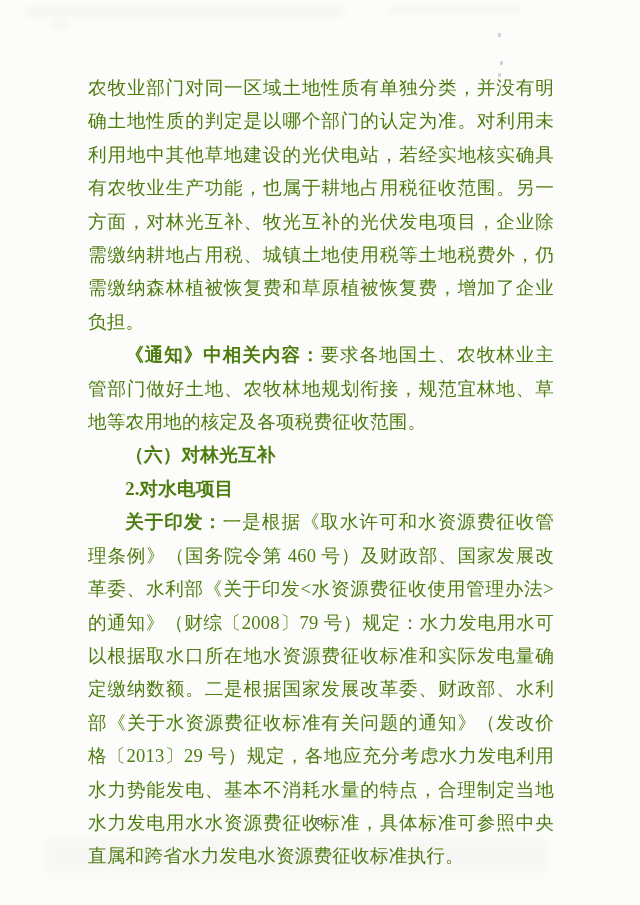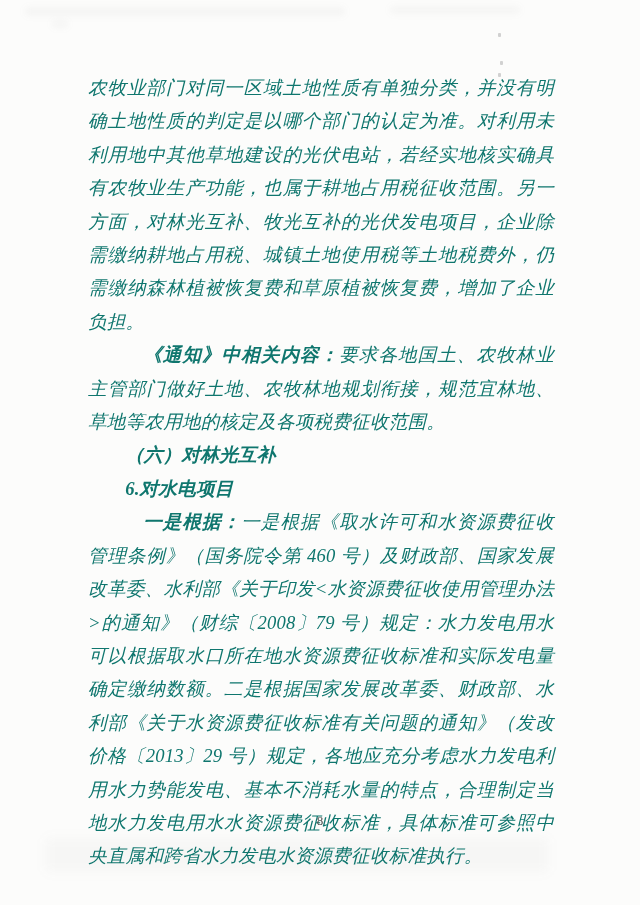--- a/index.html
+++ b/index.html
@@ -37,32 +37,31 @@
   }
   .speck.s1 { left: 498px; top: 33px; }
   .speck.s2 { left: 500px; top: 61px; }
   .speck.s3 { left: 498px; top: 73px; }
 
   .content {
     position: absolute;
     left: 88px;
     top: 71px;
     width: 466px;
-    color: #0f766e;
+    color: #4d7c0f;
     font-size: 18.6px;
     line-height: 33.4px;
     text-align: justify;
     text-justify: inter-character;
     letter-spacing: 0.2px;
-    font-style: italic;
   }
   .para { margin: 0; padding: 0; }
   .para.indent { text-indent: 2em; }
   .para.heading { font-weight: bold; }
-  .lead { font-weight: bold; margin-left: 18px; }
+  .lead { font-weight: bold; }
 
   .page-number {
     position: absolute;
     top: 813px;
     left: 0;
     width: 100%;
     text-align: center;
     font-size: 13px;
     color: #4a4a4a;
     font-family: "Liberation Serif", "DejaVu Serif", serif;
@@ -86,23 +85,23 @@
     <p class="para">
       <span>农牧业部门对同一区域土地性质有单独分类，并没有明确土地性质的判定是以哪个部门的认定为准。对利用未利用地中其他草地建设的光伏电站，若经实地核实确具有农牧业生产功能，也属于耕地占用税征收范围。另一方面，对林光互补、牧光互补的光伏发电项目，企业除需缴纳耕地占用税、城镇土地使用税等土地税费外，仍需缴纳森林植被恢复费和草原植被恢复费，增加了企业负担。</span>
     </p>
 
     <p class="para indent">
       <span class="lead">《通知》中相关内容：</span><span>要求各地国土、农牧林业主管部门做好土地、农牧林地规划衔接，规范宜林地、草地等农用地的核定及各项税费征收范围。</span>
     </p>
 
     <p class="para indent heading">（六）对林光互补</p>
 
-    <p class="para indent heading">6.对水电项目</p>
+    <p class="para indent heading">2.对水电项目</p>
 
     <p class="para indent">
-      <span class="lead">一是根据：</span><span>一是根据《取水许可和水资源费征收管理条例》（国务院令第 460 号）及财政部、国家发展改革委、水利部《关于印发&lt;水资源费征收使用管理办法&gt;的通知》（财综〔2008〕79 号）规定：水力发电用水可以根据取水口所在地水资源费征收标准和实际发电量确定缴纳数额。二是根据国家发展改革委、财政部、水利部《关于水资源费征收标准有关问题的通知》（发改价格〔2013〕29 号）规定，各地应充分考虑水力发电利用水力势能发电、基本不消耗水量的特点，合理制定当地水力发电用水水资源费征收标准，具体标准可参照中央直属和跨省水力发电水资源费征收标准执行。</span>
+      <span class="lead">关于印发：</span><span>一是根据《取水许可和水资源费征收管理条例》（国务院令第 460 号）及财政部、国家发展改革委、水利部《关于印发&lt;水资源费征收使用管理办法&gt;的通知》（财综〔2008〕79 号）规定：水力发电用水可以根据取水口所在地水资源费征收标准和实际发电量确定缴纳数额。二是根据国家发展改革委、财政部、水利部《关于水资源费征收标准有关问题的通知》（发改价格〔2013〕29 号）规定，各地应充分考虑水力发电利用水力势能发电、基本不消耗水量的特点，合理制定当地水力发电用水水资源费征收标准，具体标准可参照中央直属和跨省水力发电水资源费征收标准执行。</span>
     </p>
 
   </div>
 
   <div class="page-number">8</div>
 
 </div>
 
 </body></html>

